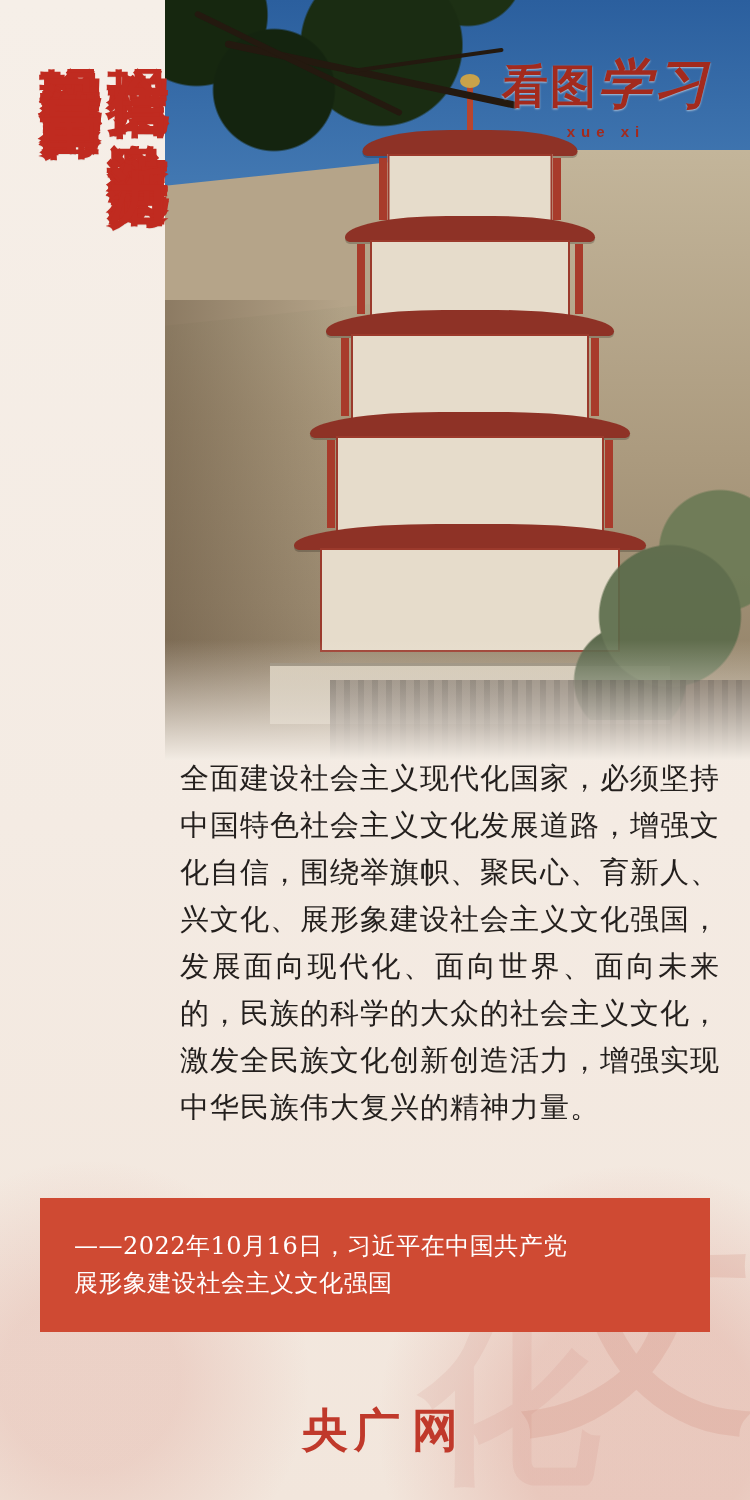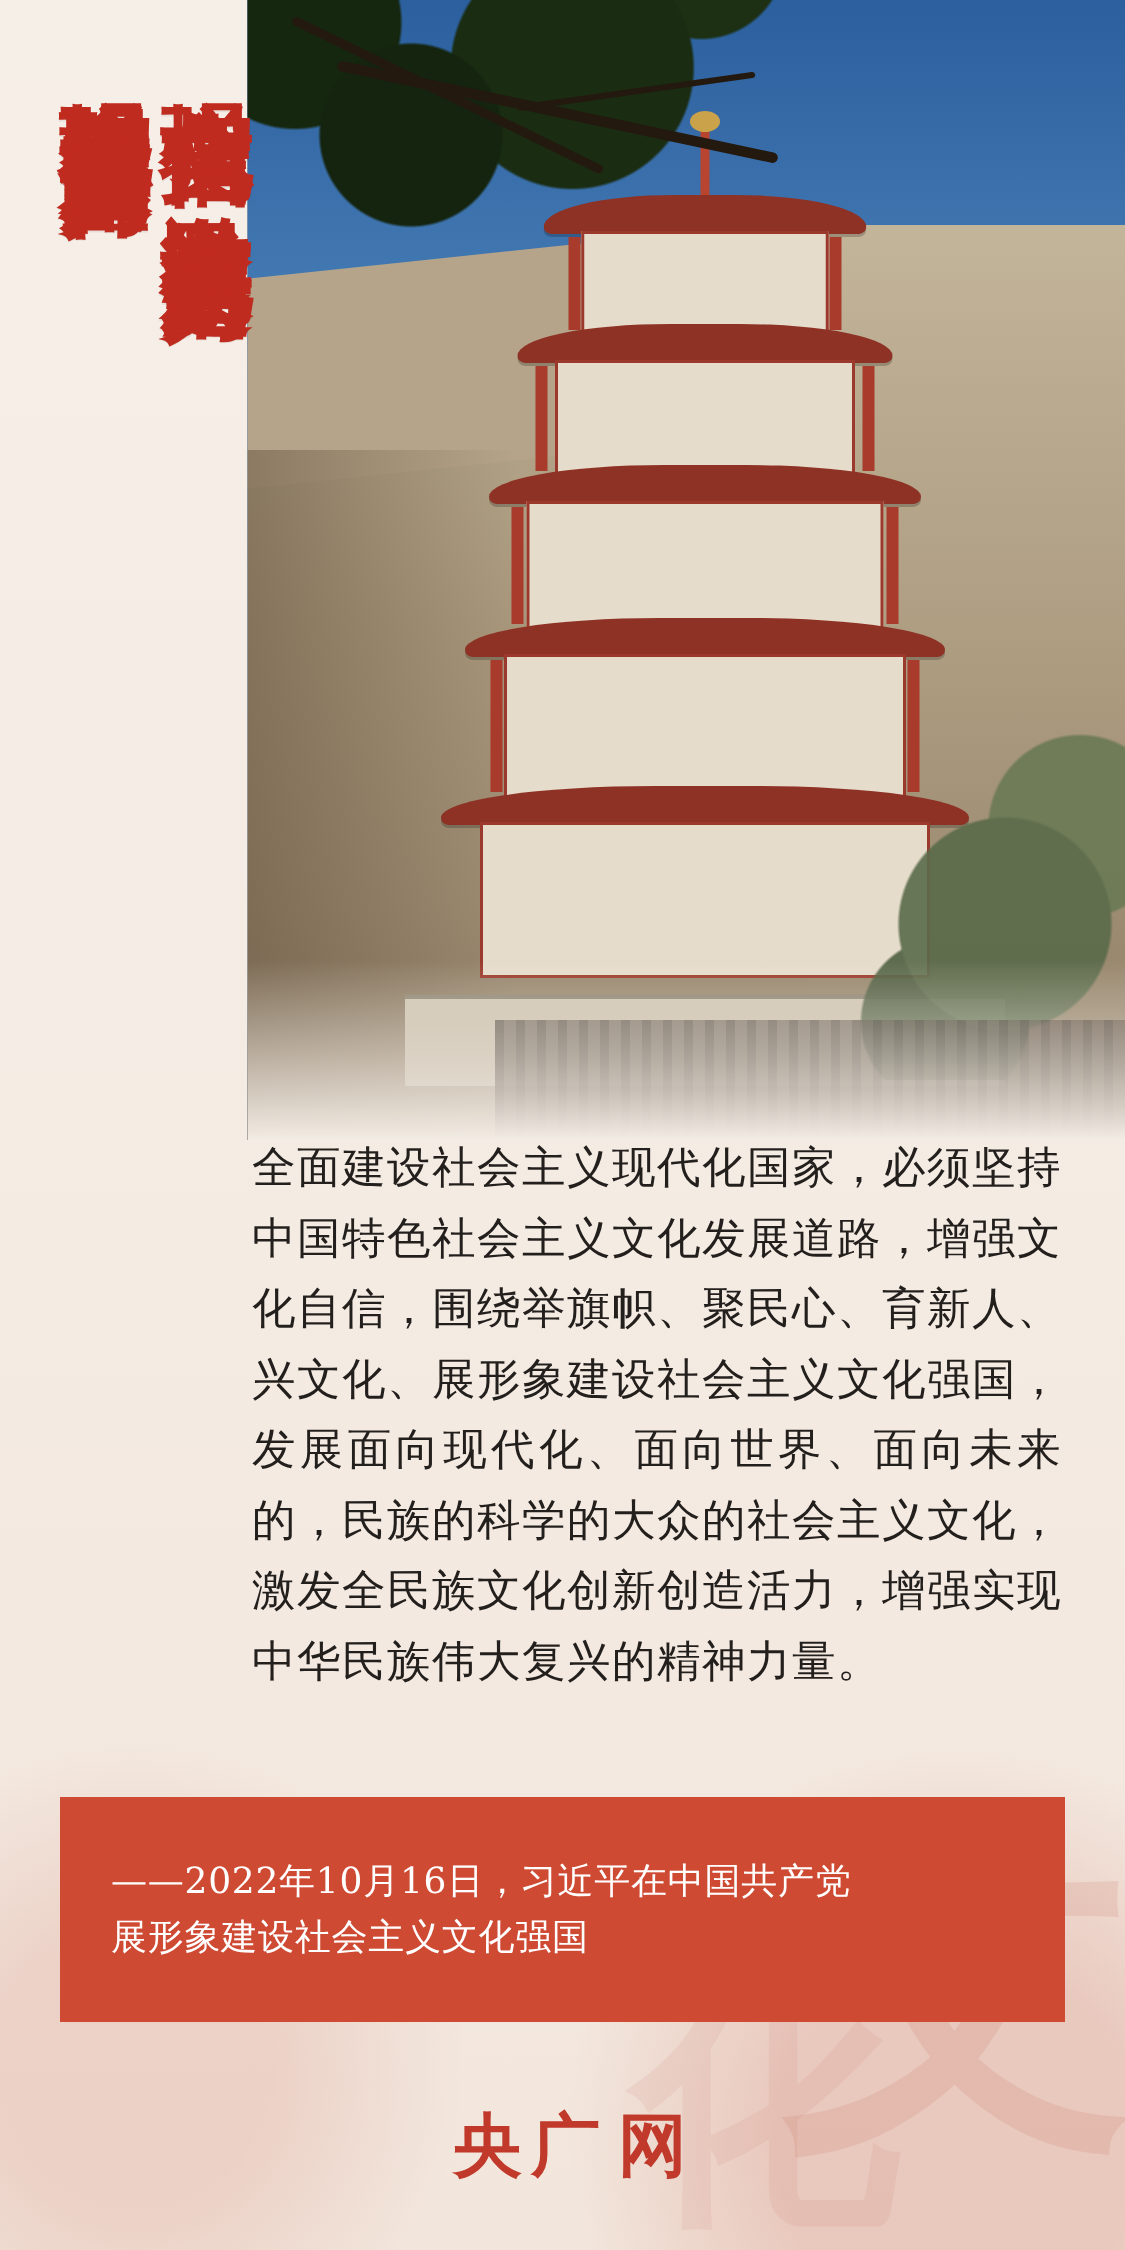--- a/index.html
+++ b/index.html
@@ -163,30 +163,30 @@
   }
   .brand-main .script{
     font-size:54px;font-style:italic;
   }
   .brand-sub{
     margin-top:2px;font-size:15px;letter-spacing:6px;color:#a32a1d;font-weight:700;
   }
 
   
   .body-text{
-    position:absolute;left:168px;top:755px;width:540px;
+    position:absolute;left:180px;top:755px;width:540px;
     font-family:"DejaVu Serif","Liberation Serif",serif;
     font-size:29px;line-height:1.62;color:#231f1d;
     text-align:justify;
     letter-spacing:1px;
   }
 
   
   .source-box{
-    position:absolute;left:40px;top:1198px;width:670px;height:150px;
+    position:absolute;left:40px;top:1198px;width:670px;height:134px;
     background:#cf4a33;
     display:flex;align-items:center;
   }
   .source-inner{
     padding:0 34px;
     color:#ffffff;
     font-family:"DejaVu Serif","Liberation Serif",serif;
     font-size:24px;line-height:1.55;letter-spacing:.5px;
   }
 
@@ -249,20 +249,26 @@
     <div class="crowd"></div>
 
     <div class="canopy"></div>
     <div class="branch" style="left:60px;top:40px;width:300px;height:7px;transform:rotate(12deg);"></div>
     <div class="branch" style="left:30px;top:10px;width:230px;height:6px;transform:rotate(26deg);"></div>
     <div class="branch" style="left:180px;top:70px;width:160px;height:4px;transform:rotate(-8deg);"></div>
 
     <div class="photo-fade"></div>
   </div>
 
+  <div class="brand">
+    <div class="brand-main">
+      <span>看图</span><span class="script">学习</span>
+    </div>
+    <div class="brand-sub">xue xi</div>
+  </div>
 
   <div class="title-col">
     <div class="vline a">增强文化自信　激发全民族文化创新创造活力</div>
     <div class="vline b">增强实现中华民族伟大复兴的精神力量</div>
   </div>
 
   <div class="body-text">全面建设社会主义现代化国家，必须坚持中国特色社会主义文化发展道路，增强文化自信，围绕举旗帜、聚民心、育新人、兴文化、展形象建设社会主义文化强国，发展面向现代化、面向世界、面向未来的，民族的科学的大众的社会主义文化，激发全民族文化创新创造活力，增强实现中华民族伟大复兴的精神力量。</div>
 
   <div class="source-box">
     <div class="source-inner">

